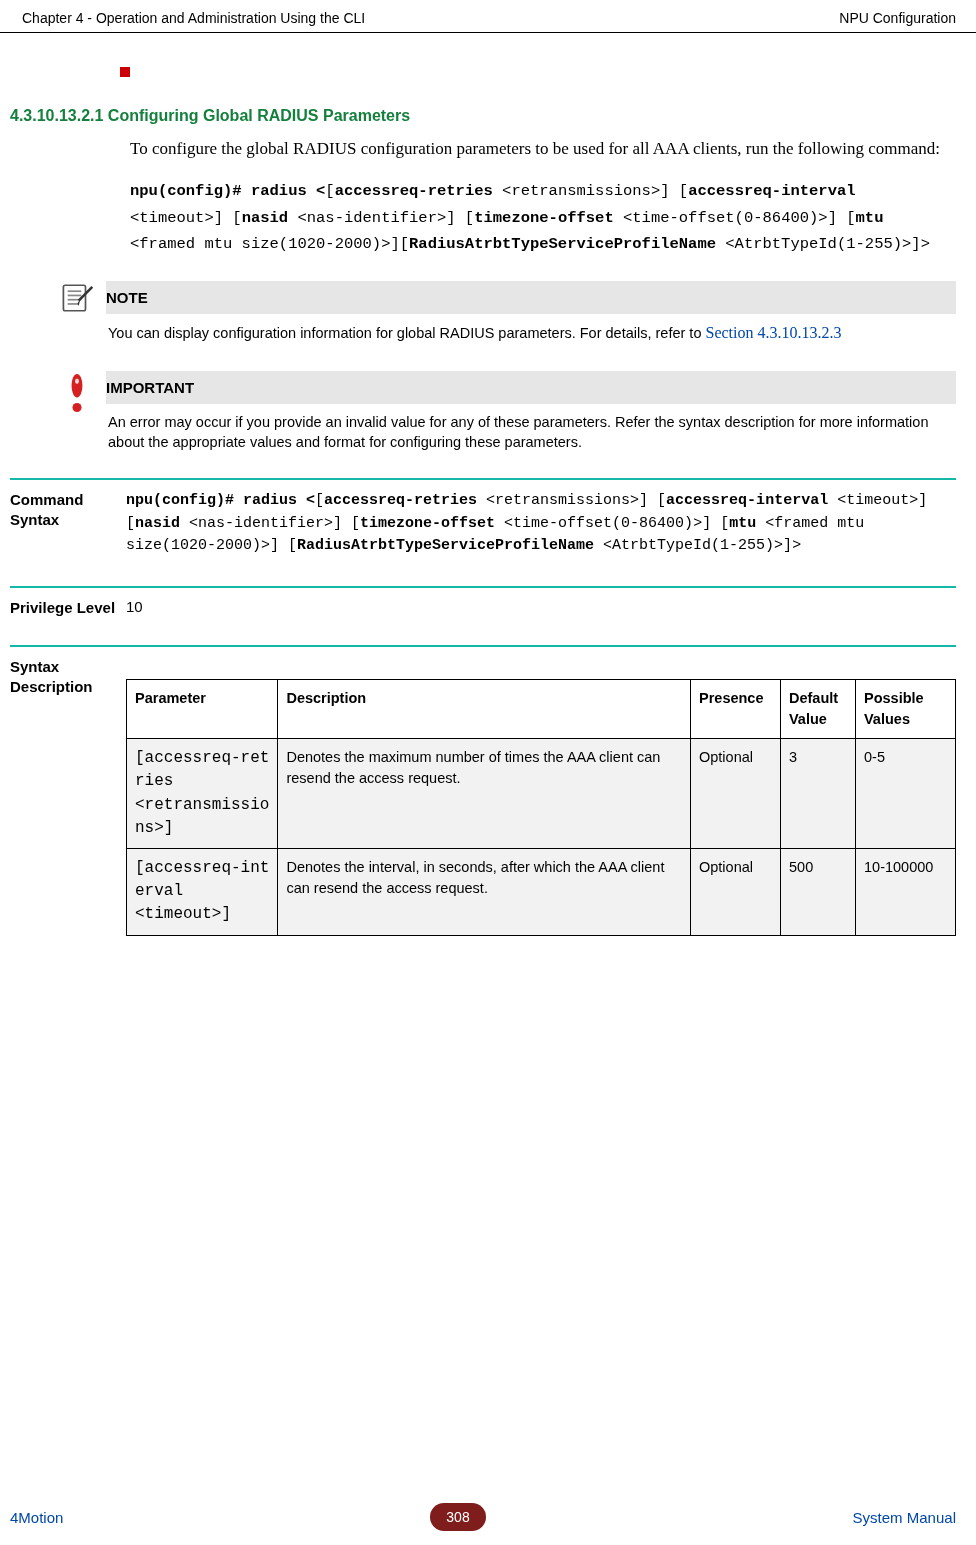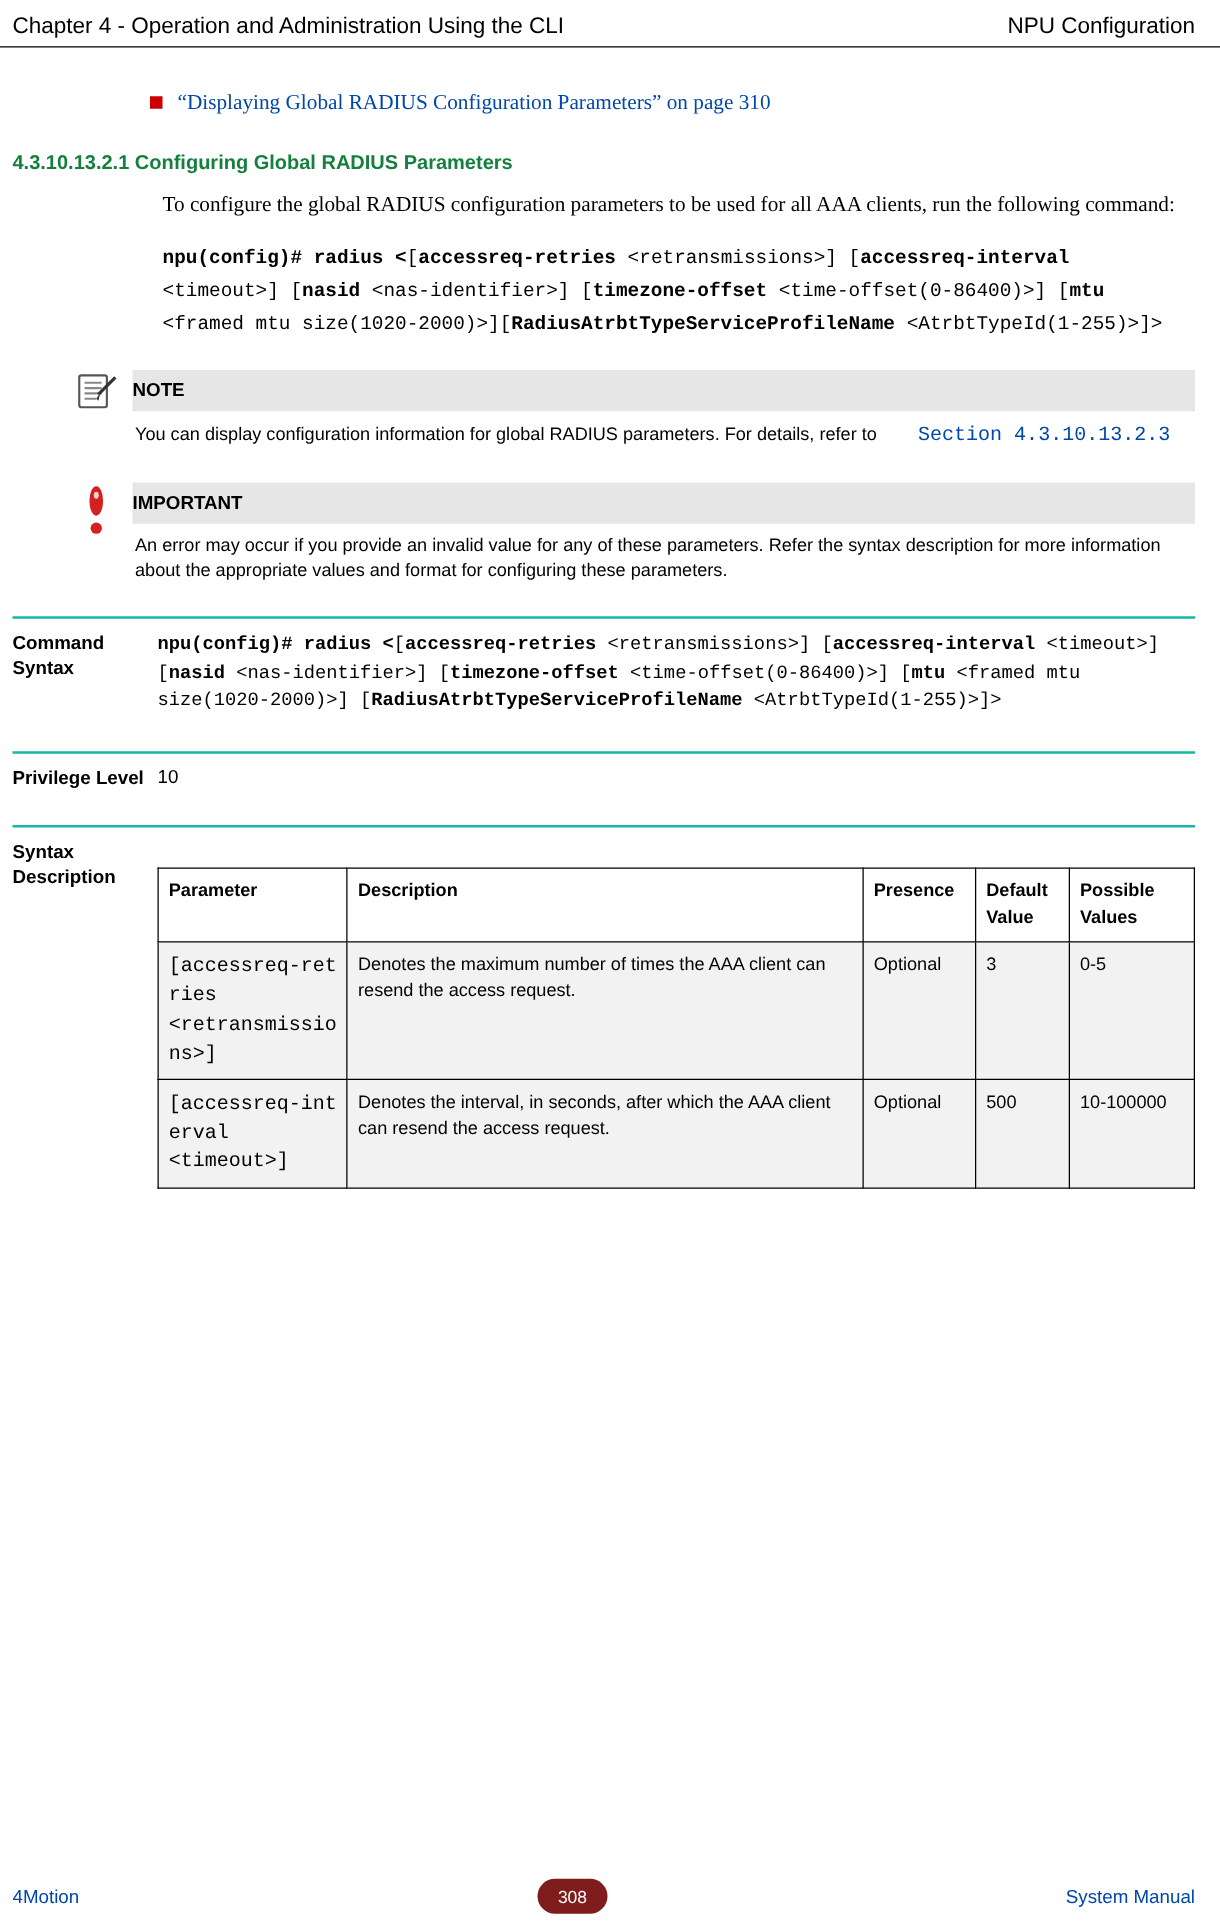--- a/index.html
+++ b/index.html
@@ -8,22 +8,22 @@
     height: 1545px;
     font-family: Arial, Helvetica, sans-serif;
     color: #000;
     background: #fff;
     position: relative;
     padding: 0;
   }
   .hdr {
     display: flex;
     justify-content: space-between;
-    font-size: 18px;
-    padding: 10px 20px 6px 10px;
+    font-size: 14px;
+    padding: 10px 20px 6px 22px;
     border-bottom: 1px solid #000;
   }
   .content {
     padding: 34px 20px 0 10px;
   }
   .bullet-line {
     display: flex;
     align-items: center;
     margin-left: 110px;
     margin-bottom: 30px;
@@ -80,21 +80,21 @@
     font-weight: bold;
     font-size: 15px;
     padding: 8px 0;
     margin-bottom: 8px;
   }
   .callout-text {
     font-size: 14.5px;
     line-height: 1.4;
     padding: 0 2px 6px 2px;
   }
-  .section-ref { color: #0047ab; font-family: Liberation Mono, monospace; font-size: 16px; margin-left: 29px; }
+  .section-ref { color: #0047ab; font-family: Liberation Serif, serif; font-size: 16px; }
   .note-svg { width: 34px; height: 30px; }
   .imp-svg { width: 14px; height: 40px; }
 
   .row-block {
     display: flex;
     border-top: 2px solid #14b8a6;
     padding-top: 10px;
     margin-bottom: 28px;
   }
   .row-label {
@@ -154,21 +154,20 @@
 
 <div class="hdr">
   <span>Chapter 4 - Operation and Administration Using the CLI</span>
   <span>NPU Configuration</span>
 </div>
 
 <div class="content">
 
   <div class="bullet-line">
     <span class="sq"></span>
-    <span class="link-blue">“Displaying Global RADIUS Configuration Parameters” on page 310</span>
   </div>
 
   <div class="heading-num">4.3.10.13.2.1 Configuring Global RADIUS Parameters</div>
 
   <div class="body-text">To configure the global RADIUS configuration parameters to be used for all AAA clients, run the following command:</div>
 
   <div class="mono">
     <b>npu(config)# radius &lt;</b>[<b>accessreq-retries</b> &lt;retransmissions&gt;] [<b>accessreq-interval</b> &lt;timeout&gt;] [<b>nasid</b> &lt;nas-identifier&gt;] [<b>timezone-offset</b> &lt;time-offset(0-86400)&gt;] [<b>mtu</b> &lt;framed mtu size(1020-2000)&gt;][<b>RadiusAtrbtTypeServiceProfileName</b> &lt;AtrbtTypeId(1-255)&gt;]&gt;
   </div>
 

